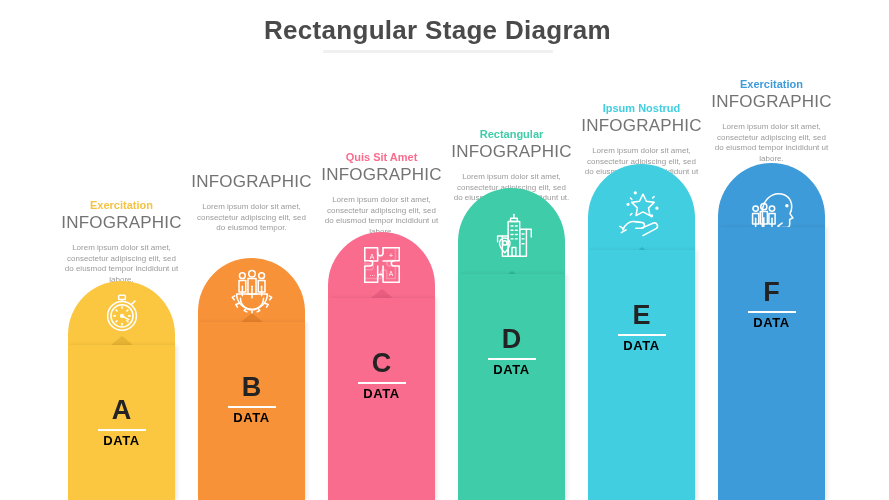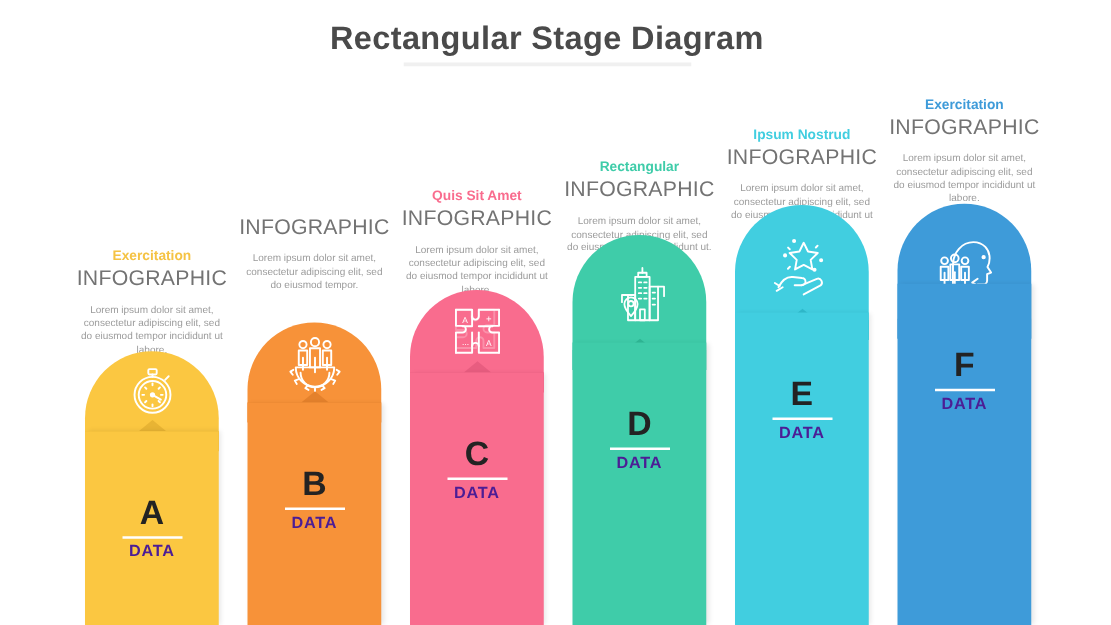--- a/index.html
+++ b/index.html
@@ -147,21 +147,21 @@
     height: 2px;
     background: #ffffff;
   }
   .panel-data {
     position: absolute;
     left: 0;
     width: 107px;
     text-align: center;
     font-size: 13px;
     font-weight: bold;
-    color: #4c1d95;
+    color: #000000;
     letter-spacing: 0.6px;
     line-height: 16px;
   }
 </style>
 </head>
 <body>
 
 <div id="title-wrap">
   <h1 id="page-title">Rectangular Stage Diagram</h1>
   <div id="title-rule"></div>

